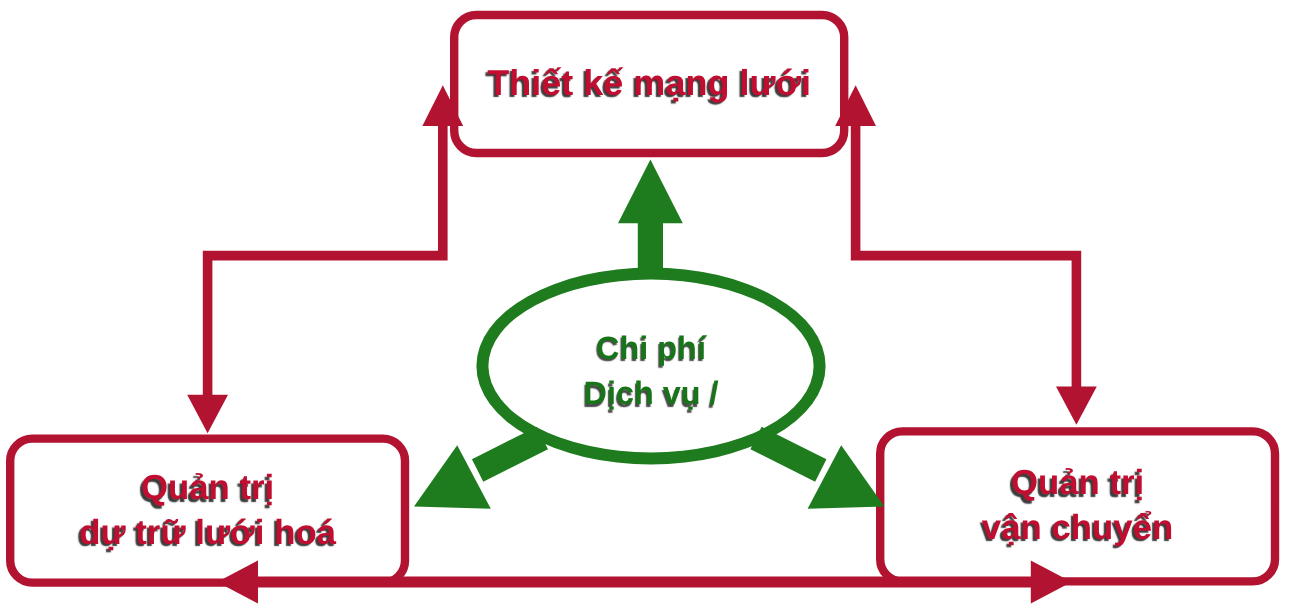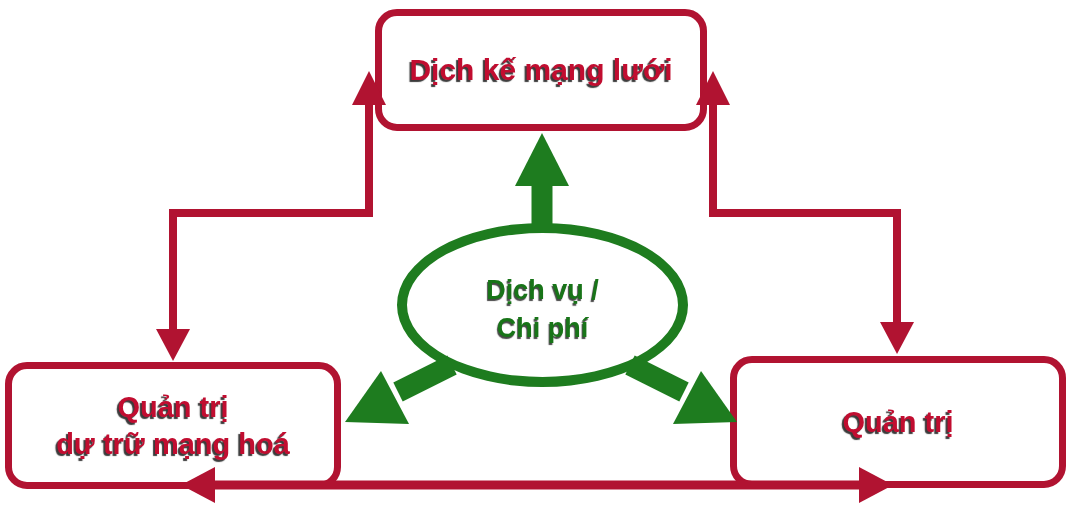--- a/index.html
+++ b/index.html
@@ -53,35 +53,36 @@
   .red-head{fill:var(--red);stroke:none;}
   .green-line{stroke:var(--green);stroke-width:21;fill:none;}
   .green-head{fill:var(--green);stroke:none;}
 </style>
 </head>
 <body>
 
 <div class="canvas">
 
   <div class="node box box-top">
-    <div>Dịch kế mạng lưới</div>
+    <div>Thiết kế mạng lưới</div>
   </div>
 
   <div class="node box box-left">
     <div>Quản trị</div>
-    <div>dự trữ mạng hoá</div>
+    <div>dự trữ lưới hoá</div>
   </div>
 
   <div class="node box box-right">
     <div>Quản trị</div>
+    <div>vận chuyển</div>
   </div>
 
   <div class="node ellipse">
+    <div>Chi phí</div>
     <div>Dịch vụ /</div>
-    <div>Chi phí</div>
   </div>
 
   <svg class="arrow-layer" viewBox="0 0 1080 509">
 
     <path class="red-line" d="M369 101 V213 H173 V333"></path>
     <polygon class="red-head" points="369,71 352,105 386,105"></polygon>
     <polygon class="red-head" points="173,361 156,329 190,329"></polygon>
 
     <path class="red-line" d="M713 101 V213 H897 V326"></path>
     <polygon class="red-head" points="713,71 696,105 730,105"></polygon>

